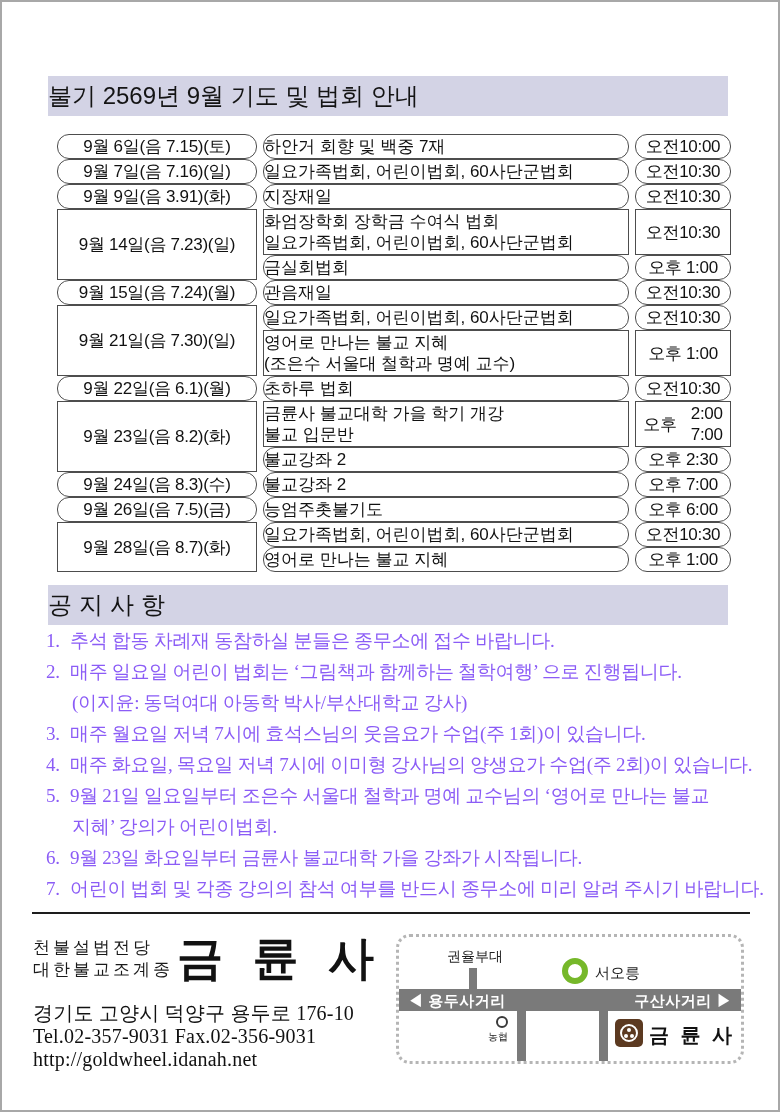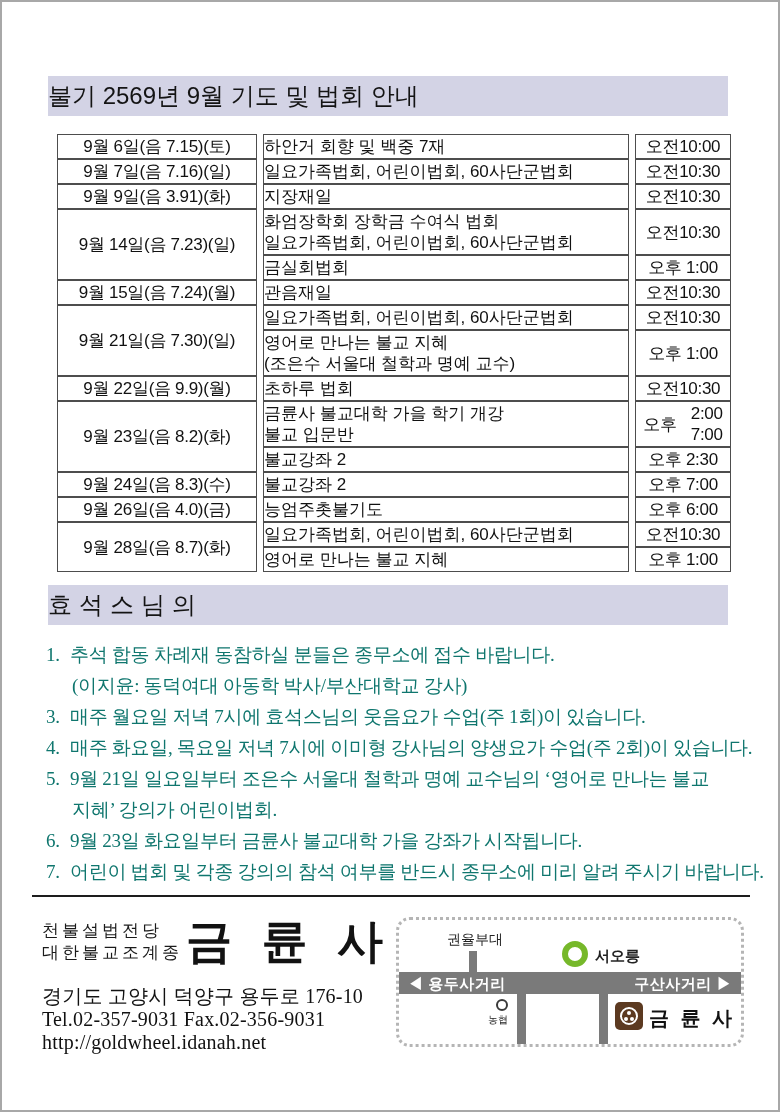--- a/index.html
+++ b/index.html
@@ -20,35 +20,35 @@
 
   
   table.sched {
     margin:18px 0 0 49px; border-collapse:separate; border-spacing:6px 0;
     table-layout:fixed; width:686px; font-size:17px; line-height:21px;
   }
   table.sched td { border:1px solid #4d4d4d; padding:1px 0; vertical-align:middle; }
   td.c-date  { width:200px; text-align:center; letter-spacing:-0.3px; }
   td.c-event { width:366px; text-align:left; padding-left:14px; }
   td.c-time  { width:96px;  text-align:center; letter-spacing:-0.3px; }
-  td.single  { height:24px; }
+  td.single  { height:24px;border-radius:12px; }
   td.c-time.stk { padding:0; }
   td.c-time.stk .wrap { display:flex; align-items:center; justify-content:center; gap:14px; height:44px; }
   .tt div { text-align:center; }
 
   
-  .notices { margin:14px 0 0 44px; font-family:"Liberation Serif", serif; font-size:19px; color:#0f766e; }
+  .notices { margin:0 0 0 44px; font-family:"Liberation Serif", serif; font-size:19px; color:#8b5cf6; }
   .n-line { white-space:nowrap; line-height:31px; letter-spacing:-0.3px; }
   .n-line .num { display:inline-block; min-width:24px; }
   .n-cont { padding-left:26px; }
 
   .divider { margin:8px 28px 0 30px; border-top:2px solid #1d1d1d; }
 
   
-  .footer { display:flex; margin:14px 34px 0 40px; }
+  .footer { display:flex; margin:14px 34px 0 31px; }
   .f-left { font-family:"Liberation Serif", serif; }
   .temple-head { display:flex; align-items:center; }
   .org { font-size:17px; letter-spacing:3px; line-height:22px; color:#1a1a1a; }
   .temple-name { font-size:46px; font-weight:bold; letter-spacing:9px; margin-left:4px; color:#121212; }
   .addr { margin-top:12px; font-size:20px; line-height:23px; letter-spacing:0.2px; }
   .addr div { white-space:nowrap; }
 
   
   .map {
     position:relative; margin-left:auto; margin-top:6px;
@@ -59,21 +59,21 @@
   .road-label { position:absolute; top:55px; color:#fff; font-weight:bold; font-size:15px; letter-spacing:0.5px; }
   .road-label.l { left:9px; } .road-label.r { right:9px; }
   .lbl { position:absolute; color:#222; }
   .lbl-gwonyul { left:48px; top:11px; font-size:14px; }
   .bar-v { position:absolute; background:#7a7a7a; }
   .bar-up   { left:70px; top:31px; width:8px; height:21px; }
   .bar-dn1  { left:118px; top:74px; width:9px; height:50px; }
   .bar-dn2  { left:200px; top:74px; width:9px; height:50px; }
   .ring-green { position:absolute; left:163px; top:21px; width:26px; height:26px;
     border:6px solid #76b82a; border-radius:50%; background:#fff; }
-  .lbl-seooreung { left:196px; top:27px; font-size:15px; font-weight:700; }
+  .lbl-seooreung { left:196px; top:27px; font-size:15px; font-weight:400; }
   .nh-circle { position:absolute; left:97px; top:79px; width:12px; height:12px;
     border:2px solid #3a3a3a; border-radius:50%; background:#fff; }
   .lbl-nh { left:89px; top:93px; font-size:10px; }
   .temple-icon { position:absolute; left:216px; top:82px; width:28px; height:28px;
     background:#5c3a21; border-radius:5px; }
   .temple-icon .ring { position:absolute; left:5px; top:5px; width:18px; height:18px;
     border:2px solid #fff; border-radius:50%; }
   .temple-icon .d { position:absolute; width:4px; height:4px; background:#fff; border-radius:50%; }
   .d1 { left:12px; top:9px; } .d2 { left:9px; top:15px; } .d3 { left:15px; top:15px; }
   .lbl-temple { left:250px; top:85px; font-size:20px; font-weight:bold; letter-spacing:3px; color:#111; }
@@ -127,21 +127,21 @@
         <td class="c-time single">오전10:30</td>
       </tr>
       <tr>
         <td class="c-event">
           <div>영어로 만나는 불교 지혜</div>
           <div>(조은수 서울대 철학과 명예 교수)</div>
         </td>
         <td class="c-time">오후 1:00</td>
       </tr>
       <tr>
-        <td class="c-date single">9월 22일(음 9.9)(월)</td>
+        <td class="c-date single">9월 22일(음 6.1)(월)</td>
         <td class="c-event single">초하루 법회</td>
         <td class="c-time single">오전10:30</td>
       </tr>
       <tr>
         <td class="c-date" rowspan="2">9월 23일(음 8.2)(화)</td>
         <td class="c-event">
           <div>금륜사 불교대학 가을 학기 개강</div>
           <div>불교 입문반</div>
         </td>
         <td class="c-time stk">
@@ -157,42 +157,43 @@
       <tr>
         <td class="c-event single">불교강좌 2</td>
         <td class="c-time single">오후 2:30</td>
       </tr>
       <tr>
         <td class="c-date single">9월 24일(음 8.3)(수)</td>
         <td class="c-event single">불교강좌 2</td>
         <td class="c-time single">오후 7:00</td>
       </tr>
       <tr>
-        <td class="c-date single">9월 26일(음 4.0)(금)</td>
+        <td class="c-date single">9월 26일(음 7.5)(금)</td>
         <td class="c-event single">능엄주촛불기도</td>
         <td class="c-time single">오후 6:00</td>
       </tr>
       <tr>
         <td class="c-date" rowspan="2">9월 28일(음 8.7)(화)</td>
         <td class="c-event single">일요가족법회, 어린이법회, 60사단군법회</td>
         <td class="c-time single">오전10:30</td>
       </tr>
       <tr>
         <td class="c-event single">영어로 만나는 불교 지혜</td>
         <td class="c-time single">오후 1:00</td>
       </tr>
     </tbody>
   </table>
 
   <div class="banner second">
-    <span>효석스님의</span>
+    <span>공지사항</span>
   </div>
 
   <div class="notices">
     <div class="n-line"><span class="num">1.</span><span>추석 합동 차례재 동참하실 분들은 종무소에 접수 바랍니다.</span></div>
+    <div class="n-line"><span class="num">2.</span><span>매주 일요일 어린이 법회는 ‘그림책과 함께하는 철학여행’ 으로 진행됩니다.</span></div>
     <div class="n-line n-cont"><span>(이지윤: 동덕여대 아동학 박사/부산대학교 강사)</span></div>
     <div class="n-line"><span class="num">3.</span><span>매주 월요일 저녁 7시에 효석스님의 웃음요가 수업(주 1회)이 있습니다.</span></div>
     <div class="n-line"><span class="num">4.</span><span>매주 화요일, 목요일 저녁 7시에 이미형 강사님의 양생요가 수업(주 2회)이 있습니다.</span></div>
     <div class="n-line"><span class="num">5.</span><span>9월 21일 일요일부터 조은수 서울대 철학과 명예 교수님의 ‘영어로 만나는 불교</span></div>
     <div class="n-line n-cont"><span>지혜’ 강의가 어린이법회.</span></div>
     <div class="n-line"><span class="num">6.</span><span>9월 23일 화요일부터 금륜사 불교대학 가을 강좌가 시작됩니다.</span></div>
     <div class="n-line"><span class="num">7.</span><span>어린이 법회 및 각종 강의의 참석 여부를 반드시 종무소에 미리 알려 주시기 바랍니다.</span></div>
   </div>
 
   <div class="divider"></div>

